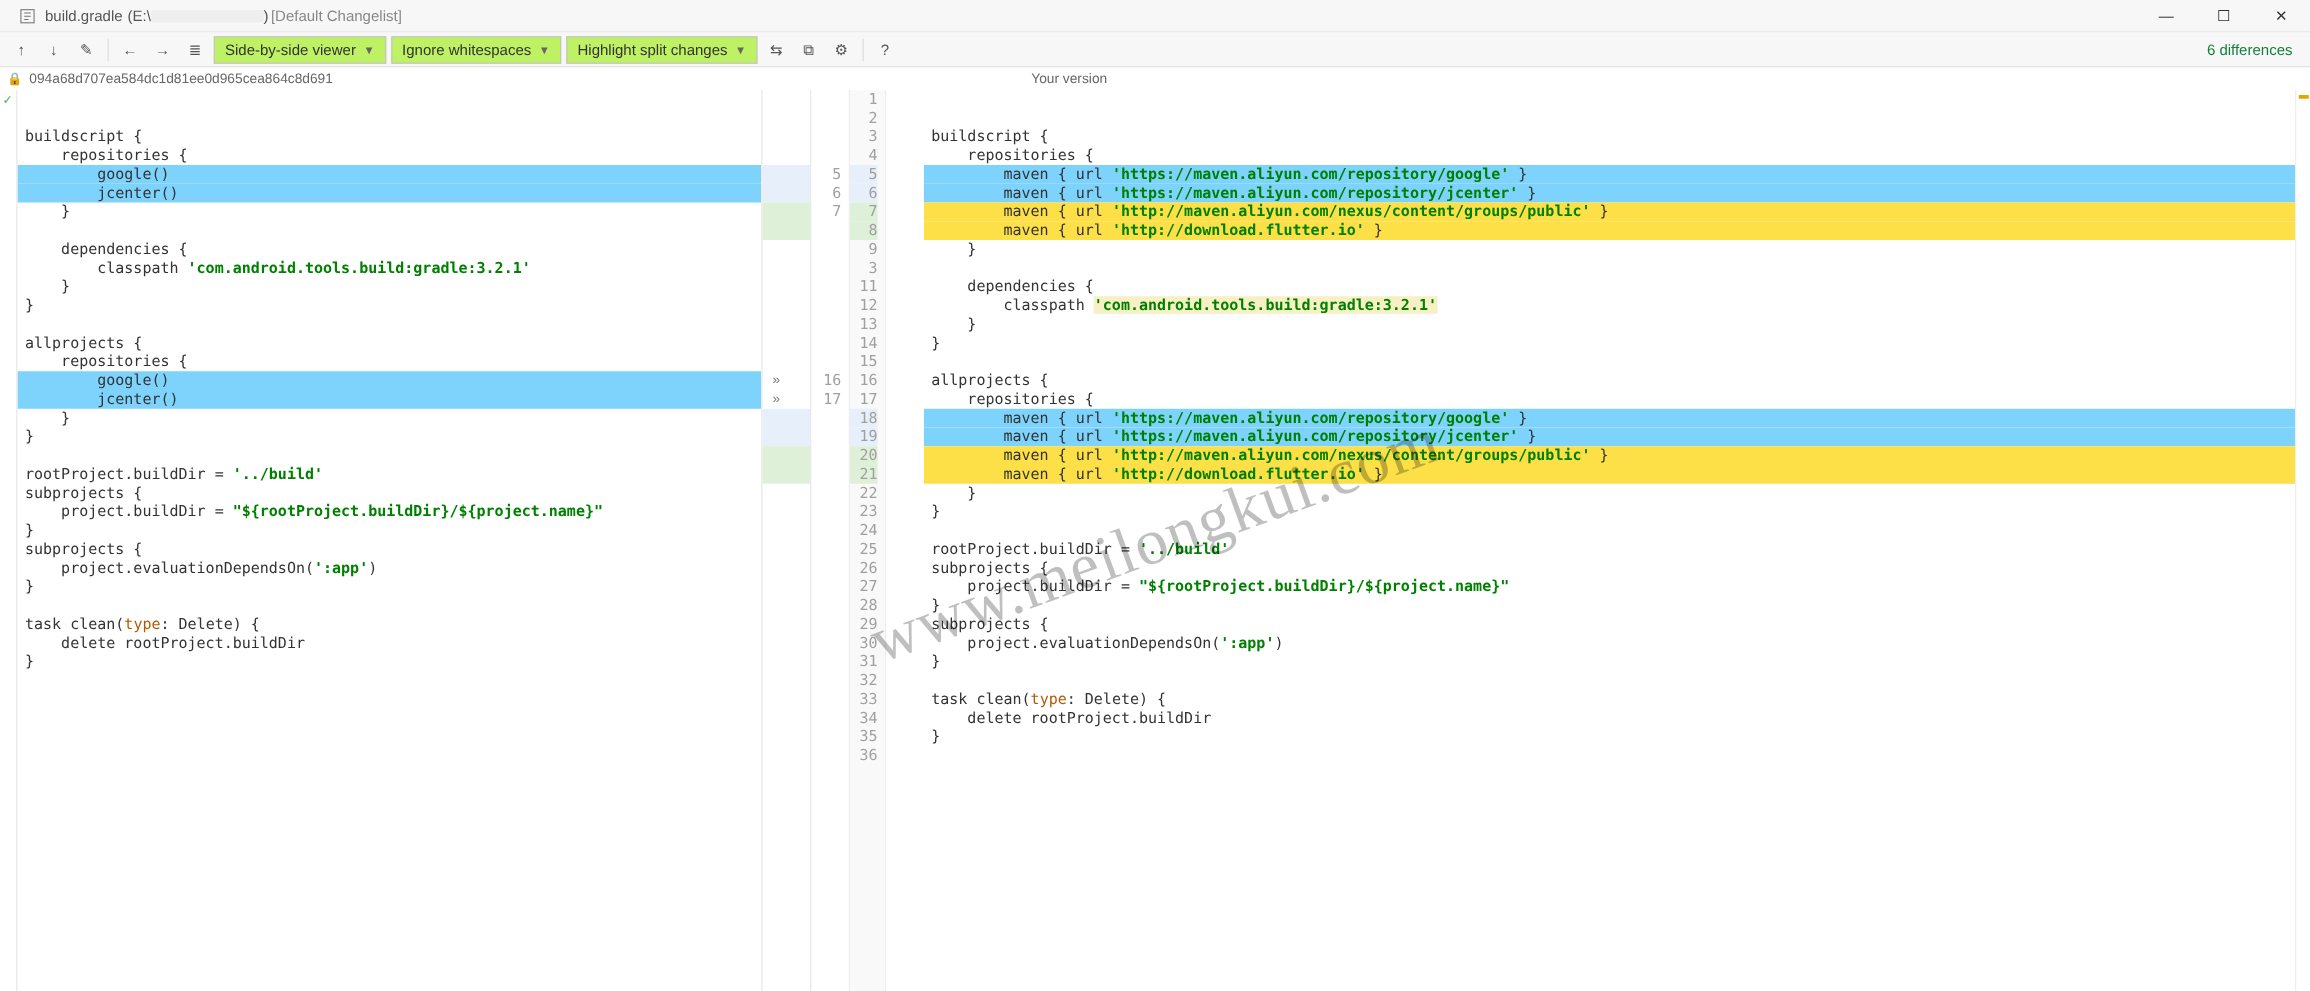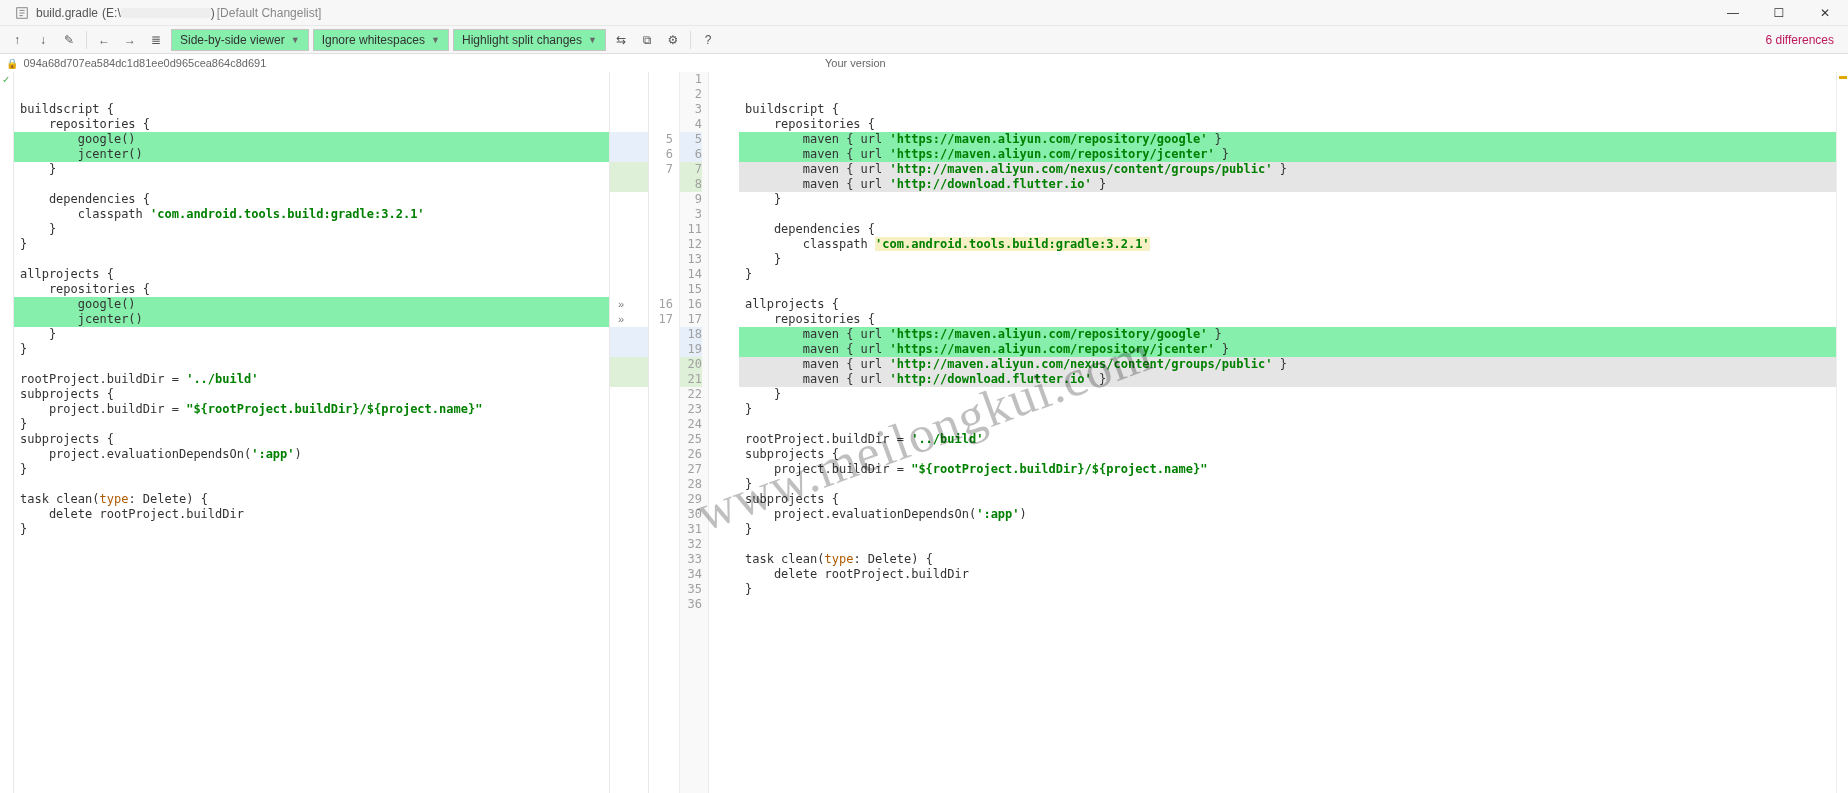--- a/index.html
+++ b/index.html
@@ -6,39 +6,39 @@
   body { font-family:"Segoe UI",Arial,sans-serif; font-size:12px; color:#333; background:#fff; overflow:hidden; width:1848px; height:793px; position:relative; }
   .titlebar { height:26px; display:flex; align-items:center; padding:0 14px; background:#f7f7f7; border-bottom:1px solid #e8e8e8;}
   .titlebar .icon-app { width:16px; height:16px; margin-right:6px; display:inline-flex; align-items:center; justify-content:center; color:#666;}
   .titlebar .title-text { color:#555; }
   .titlebar .changelist { color:#888; margin-left:2px;}
   .win-controls { position:absolute; top:0; right:0; height:26px; display:flex; }
   .win-controls div { width:46px; display:flex; align-items:center; justify-content:center; color:#333; cursor:pointer;}
   .toolbar { height:28px; display:flex; align-items:center; padding:0 6px; gap:4px; background:#f7f7f7; border-bottom:1px solid #e0e0e0;}
   .tbtn { width:22px; height:22px; display:flex; align-items:center; justify-content:center; color:#555; cursor:pointer; }
   .sep { width:1px; height:18px; background:#ddd; margin:0 2px;}
-  .combo { display:flex; align-items:center; height:22px; padding:0 8px; border:1px solid #c5c5c5; background:#86efac; cursor:pointer; gap:6px; font-size:12px;}
+  .combo { display:flex; align-items:center; height:22px; padding:0 8px; border:1px solid #c5c5c5; background:#bef264; cursor:pointer; gap:6px; font-size:12px;}
   .combo .chev { font-size:9px; color:#666;}
-  .diff-count { margin-left:auto; color:#be185d; padding-right:8px;}
+  .diff-count { margin-left:auto; color:#15803d; padding-right:8px;}
   .hashbar { height:18px; display:flex; align-items:center; gap:5px; padding:0 6px; color:#666; font-size:11px; background:#fff;}
   .lock { font-size:10px;}
   .editor-wrap { display:flex; height:calc(793px - 26px - 28px - 18px); position:relative;}
   .pane-left-gutter-mark { width:14px; background:#fff; border-right:1px solid #e8e8e8;}
   .pane { position:relative; overflow:hidden;}
   .left-pane { width:595px; }
   .mid-gutter { width:130px; background:#fff; display:flex;}
   .connector-col { width:40px; border-left:1px solid #e8e8e8; border-right:1px solid #e8e8e8; position:relative;}
   .arrow-chip { position:absolute; left:8px; font-size:11px; color:#7a7a7a; cursor:pointer;}
   .gutter { width:30px; text-align:right; color:#a0a0a0; font-family:Consolas,monospace; font-size:12px; line-height:15px; padding-right:6px;}
   .right-gut-shade { width:30px; background:#f9f9f9; border-left:1px solid #eee; border-right:1px solid #eee;}
   .right-pane { flex:1; position:relative;}
   .code { font-family:Consolas,monospace; font-size:12px; line-height:15px; white-space:pre;}
   .codeline { height:15px; padding-left:6px;}
-  .hl-mod { background:#86efac;}
-  .hl-add { background:#e5e5e5;}
+  .hl-mod { background:#7dd3fc;}
+  .hl-add { background:#fde047;}
   .str { color:#008000; font-weight:bold;margin-top:38px;}
   .str-hl { background:#f6f0c4;}  
   .orange { color:#b05a00;}
   .minimap { position:absolute; right:0; top:0; width:12px; height:100%; background:#fff; border-left:1px solid #eee;}
   .minimap .mark { position:absolute; left:2px; width:8px; height:3px; background:#e0a800;}
   .connector-band { position:absolute; left:0; right:0; background:#e7effa;}
   .connector-band.add { background:#dff0d8;}
   .gutter-num { height:15px;}
   .gut-hl-mod { background:#e7effa;}
   .gut-hl-add { background:#dff0d8;}

